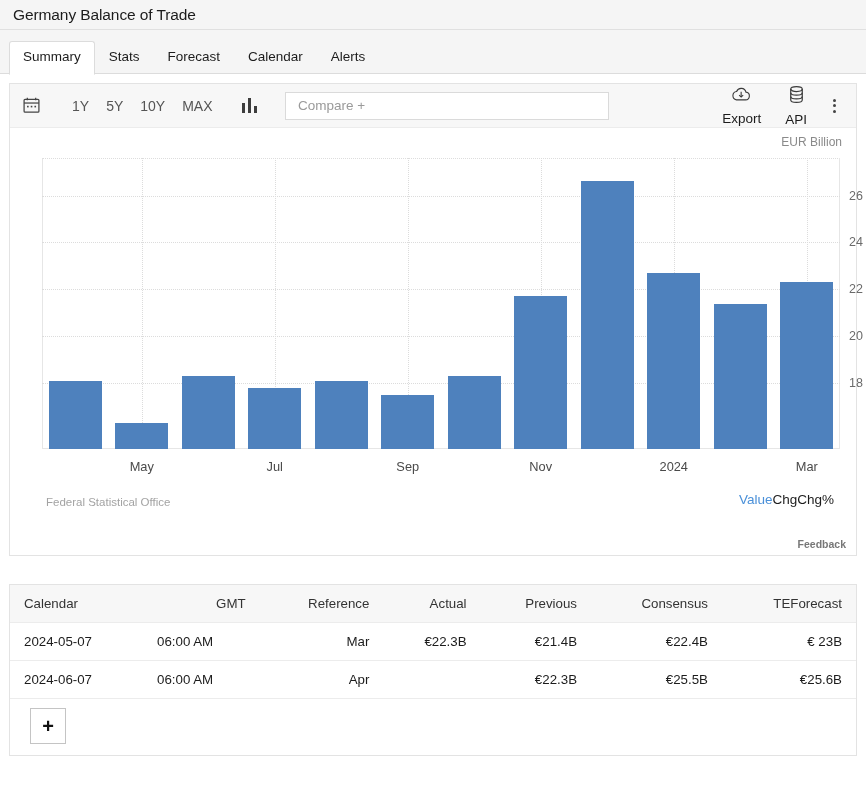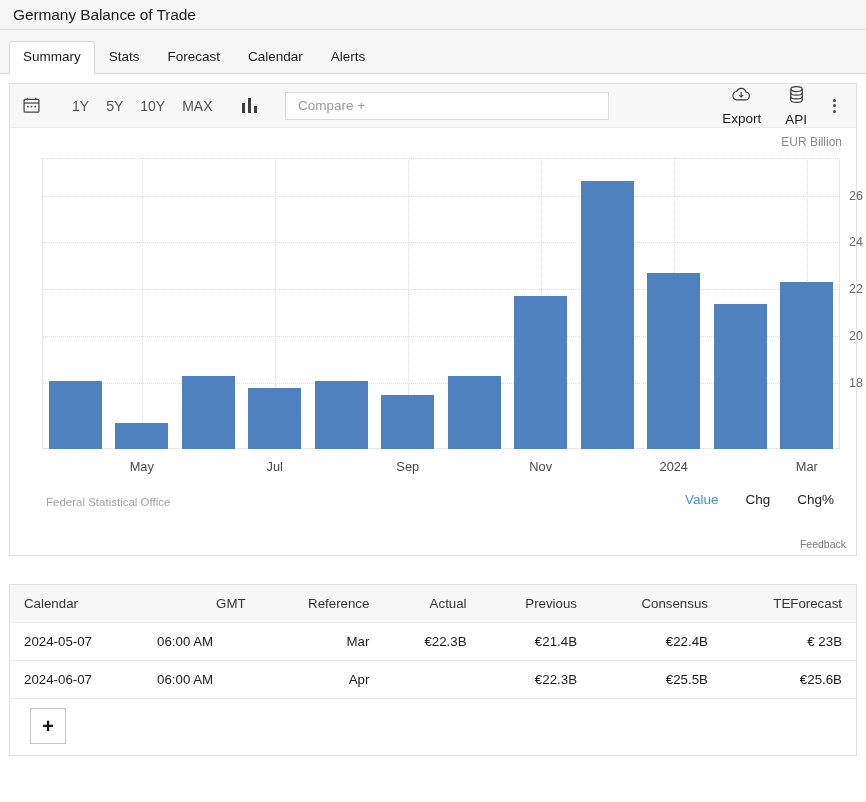--- a/index.html
+++ b/index.html
@@ -236,35 +236,35 @@
     left: 36px;
     top: 368px;
     font-size: 11.5px;
     color: #a3a3a3;
   }
   .series-tabs {
     position: absolute;
     right: 22px;
     top: 364px;
     display: flex;
-    gap: 27px;
   }
   .series-tab {
     font-size: 13.5px;
     color: #1c1c1c;
     cursor: pointer;
   }
   .series-tab.active { color: #4a90d9; }
   .feedback {
     position: absolute;
     right: 10px;
     bottom: 6px;
     font-size: 10.5px;
     color: #777;
     cursor: pointer;
+    font-weight: bold;
   }
 
   
   .table-wrap {
     margin: 28px 9px 0 9px;
     border: 1px solid #e3e3e3;
     border-bottom: none;
     background: #fff;
     box-sizing: border-box;
   }

